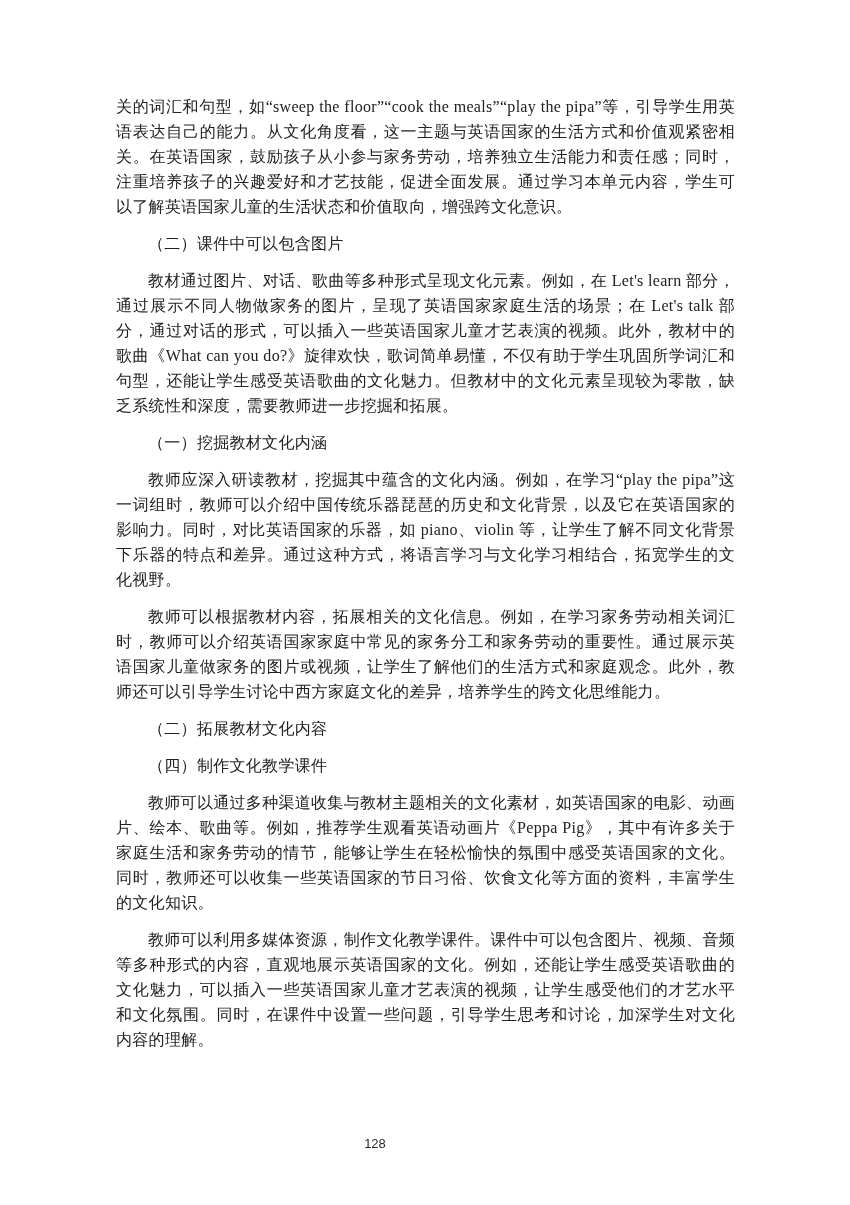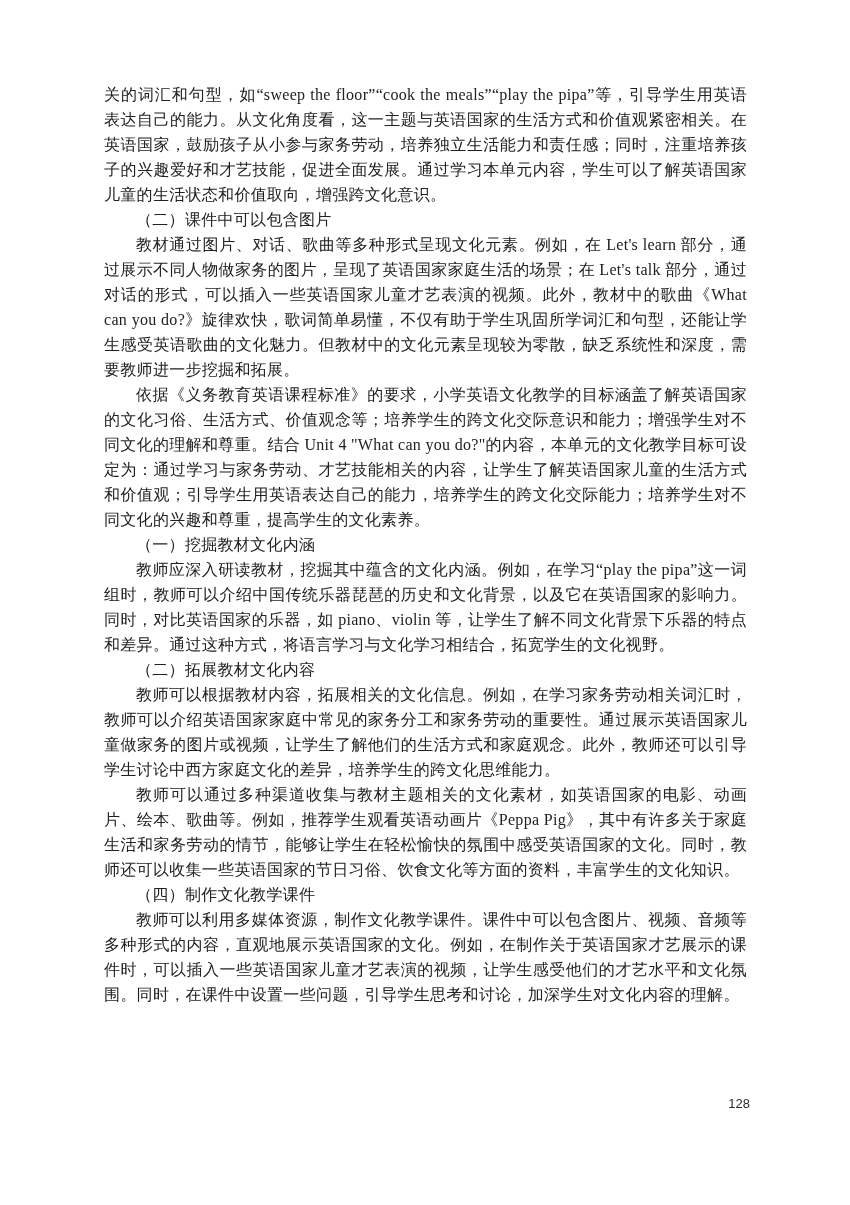--- a/index.html
+++ b/index.html
@@ -17,57 +17,56 @@
     background: #ffffff;
   }
   .content {
     position: absolute;
     left: 104px;
     top: 82px;
     width: 643px;
     color: #212121;
   }
   p.block {
-    margin: 0;
+    margin: 12px;
     padding: 0;
     font-size: 16px;
     line-height: 25px;
     text-align: justify;
     text-justify: inter-ideograph;
     letter-spacing: 0.3px;
     word-break: break-word;
   }
   p.block.indent { text-indent: 2em; }
   p.block.heading { text-indent: 2em; }
   .footer {
     position: absolute;
-    top: 1094px;
+    top: 1134px;
     left: 0;
     width: 750px;
-    text-align: right;
+    text-align: center;
   }
   .page-number {
     font-family: "Liberation Sans", "DejaVu Sans", sans-serif;
     font-size: 13px;
     color: #2b2b2b;
   }
 </style>
 </head>
 <body>
 
 <div class="page">
   <div class="content" id="document-content">
       <p class="block">关的词汇和句型，如“sweep the floor”“cook the meals”“play the pipa”等，引导学生用英语表达自己的能力。从文化角度看，这一主题与英语国家的生活方式和价值观紧密相关。在英语国家，鼓励孩子从小参与家务劳动，培养独立生活能力和责任感；同时，注重培养孩子的兴趣爱好和才艺技能，促进全面发展。通过学习本单元内容，学生可以了解英语国家儿童的生活状态和价值取向，增强跨文化意识。</p>
       <p class="block indent heading">（二）课件中可以包含图片</p>
       <p class="block indent">教材通过图片、对话、歌曲等多种形式呈现文化元素。例如，在 Let's learn 部分，通过展示不同人物做家务的图片，呈现了英语国家家庭生活的场景；在 Let's talk 部分，通过对话的形式，可以插入一些英语国家儿童才艺表演的视频。此外，教材中的歌曲《What can you do?》旋律欢快，歌词简单易懂，不仅有助于学生巩固所学词汇和句型，还能让学生感受英语歌曲的文化魅力。但教材中的文化元素呈现较为零散，缺乏系统性和深度，需要教师进一步挖掘和拓展。</p>
-      <p class="block indent">依据《义务教育英语课程标准》的要求，小学英语文化教学的目标涵盖了解英语国家的文化习俗、生活方式、价值观念等；培养学生的跨文化交际意识和能力；增强学生对不同文化的理解和尊重。结合 Unit 4 "What can you do?"的内容，本单元的文化教学目标可设定为：通过学习与家务劳动、才艺技能相关的内容，让学生了解英语国家儿童的生活方式和价值观；引导学生用英语表达自己的能力，培养学生的跨文化交际能力；培养学生对不同文化的兴趣和尊重，提高学生的文化素养。</p>
       <p class="block indent heading">（一）挖掘教材文化内涵</p>
       <p class="block indent">教师应深入研读教材，挖掘其中蕴含的文化内涵。例如，在学习“play the pipa”这一词组时，教师可以介绍中国传统乐器琵琶的历史和文化背景，以及它在英语国家的影响力。同时，对比英语国家的乐器，如 piano、violin 等，让学生了解不同文化背景下乐器的特点和差异。通过这种方式，将语言学习与文化学习相结合，拓宽学生的文化视野。</p>
+      <p class="block indent">教师可以根据教材内容，拓展相关的文化信息。例如，在学习家务劳动相关词汇时，教师可以介绍英语国家家庭中常见的家务分工和家务劳动的重要性。通过展示英语国家儿童做家务的图片或视频，让学生了解他们的生活方式和家庭观念。此外，教师还可以引导学生讨论中西方家庭文化的差异，培养学生的跨文化思维能力。</p>
       <p class="block indent heading">（二）拓展教材文化内容</p>
-      <p class="block indent">教师可以根据教材内容，拓展相关的文化信息。例如，在学习家务劳动相关词汇时，教师可以介绍英语国家家庭中常见的家务分工和家务劳动的重要性。通过展示英语国家儿童做家务的图片或视频，让学生了解他们的生活方式和家庭观念。此外，教师还可以引导学生讨论中西方家庭文化的差异，培养学生的跨文化思维能力。</p>
+      <p class="block indent heading">（四）制作文化教学课件</p>
       <p class="block indent">教师可以通过多种渠道收集与教材主题相关的文化素材，如英语国家的电影、动画片、绘本、歌曲等。例如，推荐学生观看英语动画片《Peppa Pig》，其中有许多关于家庭生活和家务劳动的情节，能够让学生在轻松愉快的氛围中感受英语国家的文化。同时，教师还可以收集一些英语国家的节日习俗、饮食文化等方面的资料，丰富学生的文化知识。</p>
-      <p class="block indent heading">（四）制作文化教学课件</p>
-      <p class="block indent">教师可以利用多媒体资源，制作文化教学课件。课件中可以包含图片、视频、音频等多种形式的内容，直观地展示英语国家的文化。例如，在制作关于英语国家才艺展示的课件时，可以插入一些英语国家儿童才艺表演的视频，让学生感受他们的才艺水平和文化氛围。同时，在课件中设置一些问题，引导学生思考和讨论，加深学生对文化内容的理解。</p>
+      <p class="block indent">教师可以利用多媒体资源，制作文化教学课件。课件中可以包含图片、视频、音频等多种形式的内容，直观地展示英语国家的文化。例如，还能让学生感受英语歌曲的文化魅力，可以插入一些英语国家儿童才艺表演的视频，让学生感受他们的才艺水平和文化氛围。同时，在课件中设置一些问题，引导学生思考和讨论，加深学生对文化内容的理解。</p>
     </div>
   <div class="footer">
     <span class="page-number">128</span>
   </div>
 </div>
 
 </body></html>

